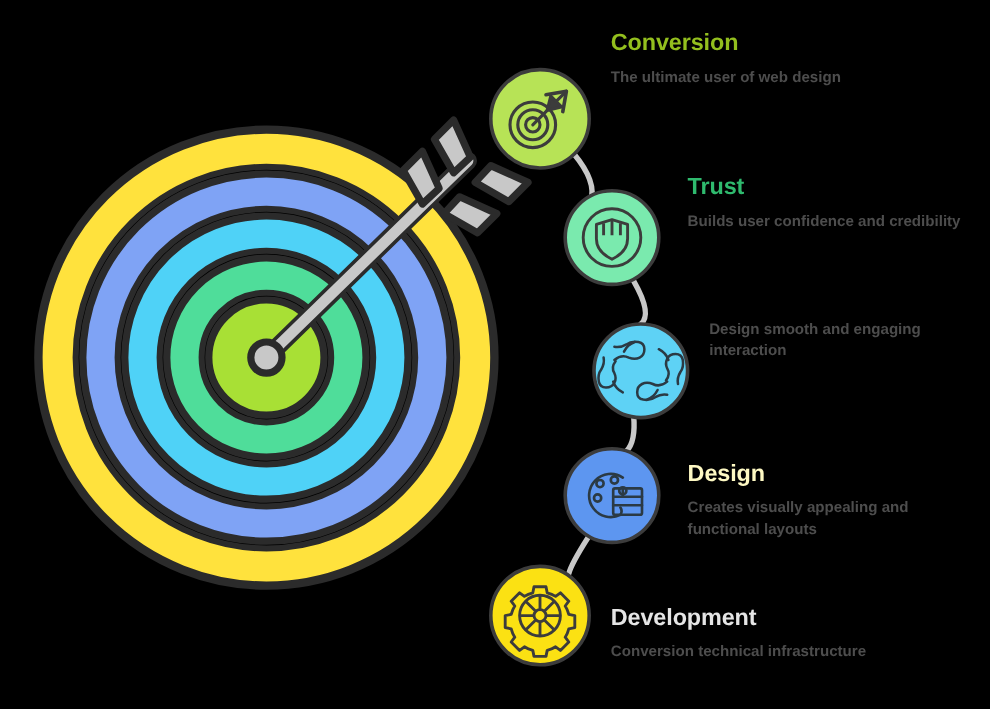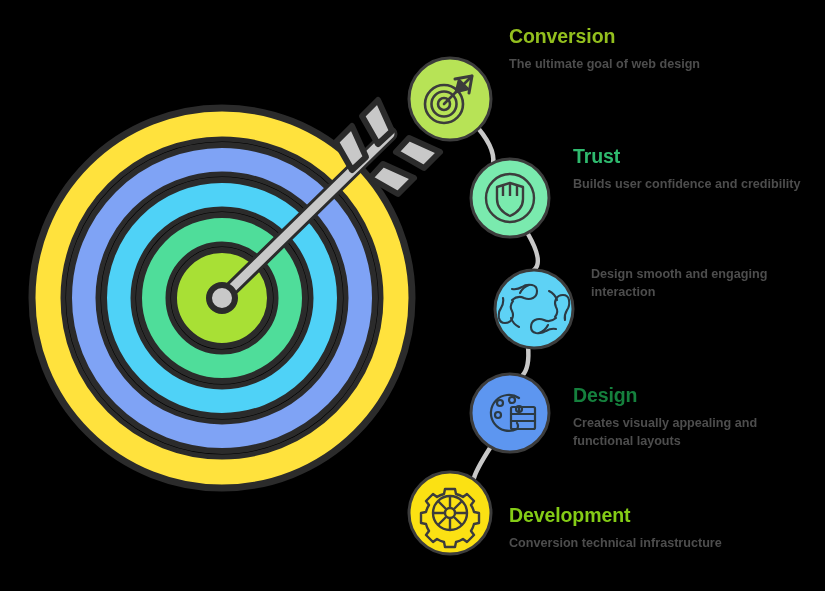--- a/index.html
+++ b/index.html
@@ -148,35 +148,35 @@
         <path d="M 450 496 L 450 508 M 450 518 L 450 530
                  M 433 513 L 445 513 M 455 513 L 467 513
                  M 438 501 L 446 509 M 454 517 L 462 525
                  M 462 501 L 454 509 M 446 517 L 438 525"></path>
       </g>
     </g>
   </svg>
 
   <div class="step-text t-conversion">
     <div class="step-title" style="color:#93bf1e">Conversion</div>
-    <div class="step-desc">The ultimate goal of web design</div>
+    <div class="step-desc">The ultimate user of web design</div>
   </div>
 
   <div class="step-text t-trust">
     <div class="step-title" style="color:#2fba6e">Trust</div>
     <div class="step-desc">Builds user confidence and credibility</div>
   </div>
 
   <div class="step-text t-ux">
     <div class="step-desc">Design smooth and engaging interaction</div>
   </div>
 
   <div class="step-text t-design">
-    <div class="step-title" style="color:#15803d">Design</div>
+    <div class="step-title" style="color:#fef9c3">Design</div>
     <div class="step-desc">Creates visually appealing and functional layouts</div>
   </div>
 
   <div class="step-text t-development">
-    <div class="step-title" style="color:#84cc16">Development</div>
+    <div class="step-title" style="color:#e5e5e5">Development</div>
     <div class="step-desc">Conversion technical infrastructure</div>
   </div>
 
 </div>
 
 </body></html>

